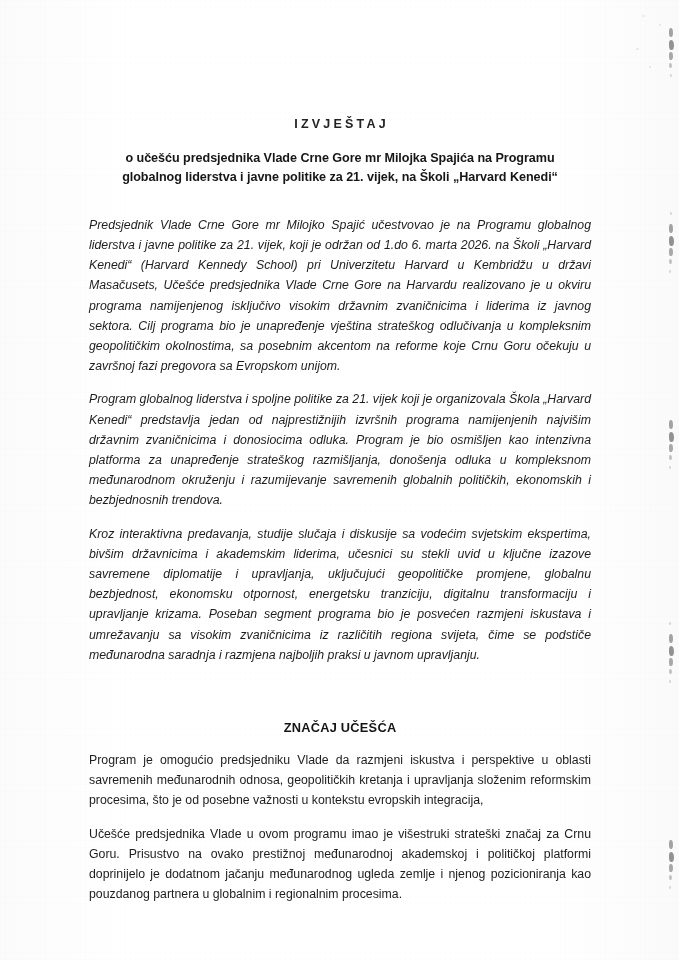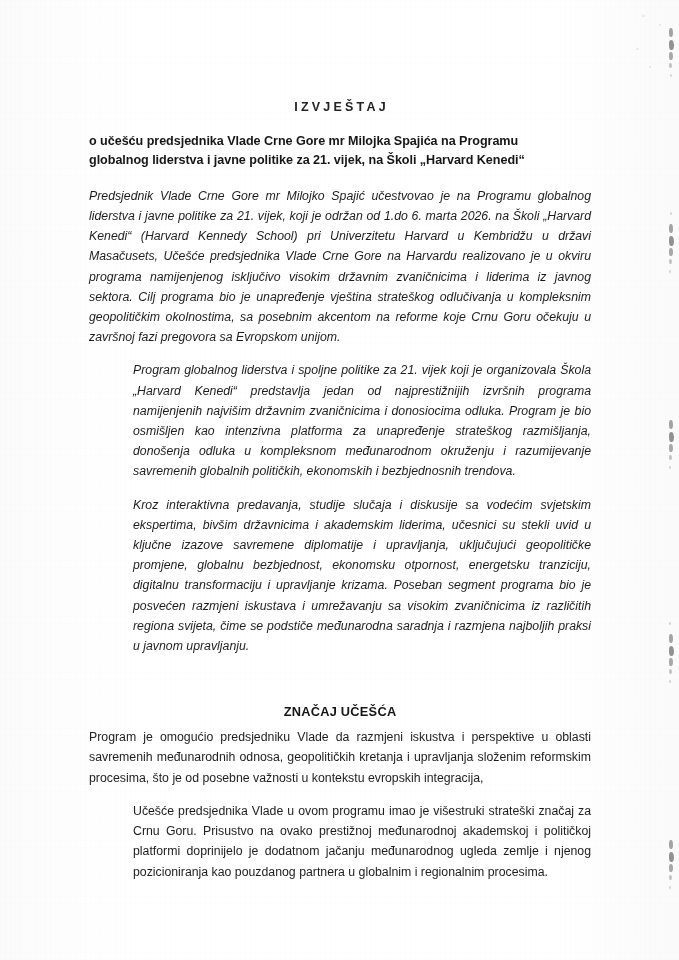--- a/index.html
+++ b/index.html
@@ -32,74 +32,74 @@
     pointer-events: none;
     opacity: .55;
     background-image:
       repeating-linear-gradient(90deg, rgba(0,0,0,.012) 0px, rgba(0,0,0,.012) 1px, rgba(0,0,0,0) 1px, rgba(0,0,0,0) 5px),
       repeating-linear-gradient(0deg, rgba(0,0,0,.010) 0px, rgba(0,0,0,.010) 1px, rgba(0,0,0,0) 1px, rgba(0,0,0,0) 7px);
   }
 
   .content {
     position: absolute;
     left: 89px;
-    top: 0;
+    top: 17px;
     width: 502px;
     height: 684px;
   }
 
   
   .doc-kicker {
     text-align: center;
     font-weight: bold;
     font-size: 12.5px;
     letter-spacing: 3.2px;
     color: #232323;
     margin: 0;
     padding-top: 100px;
     text-indent: 3.2px;
   }
 
   .doc-title {
-    text-align: left;
+    text-align: center;
     font-weight: bold;
     font-size: 12.6px;
     line-height: 19.4px;
     color: #161616;
     margin: 0;
     padding-top: 18px;
     letter-spacing: -0.05px;
   }
   .doc-title .tl { display: block; }
 
   .section-heading {
     text-align: center;
     font-weight: bold;
     font-size: 12.8px;
     letter-spacing: .25px;
     color: #151515;
-    margin: 8px;
+    margin: 15px;
     padding-top: 40px;
   }
 
   
   .para {
     text-align: justify;
     font-size: 12.3px;
     line-height: 20.2px;
     color: #1d1d1d;
     margin: 0;
     hyphens: none;
   }
   .para.italic { font-style: italic; }
   .para.upright { font-style: normal; }
 
-  .para + .para { margin-top: 13px; margin-left: 44px; }
+  .para + .para { margin-top: 13px; }
 
-  .block-gap-lg { margin-top: 15px; }
+  .block-gap-lg { margin-top: 27px; }
   .block-gap-md { margin-top: 22px; }
 
   
   .edge-marks {
     position: absolute;
     right: 0;
     top: 0;
     width: 60px;
     height: 960px;
     pointer-events: none;

